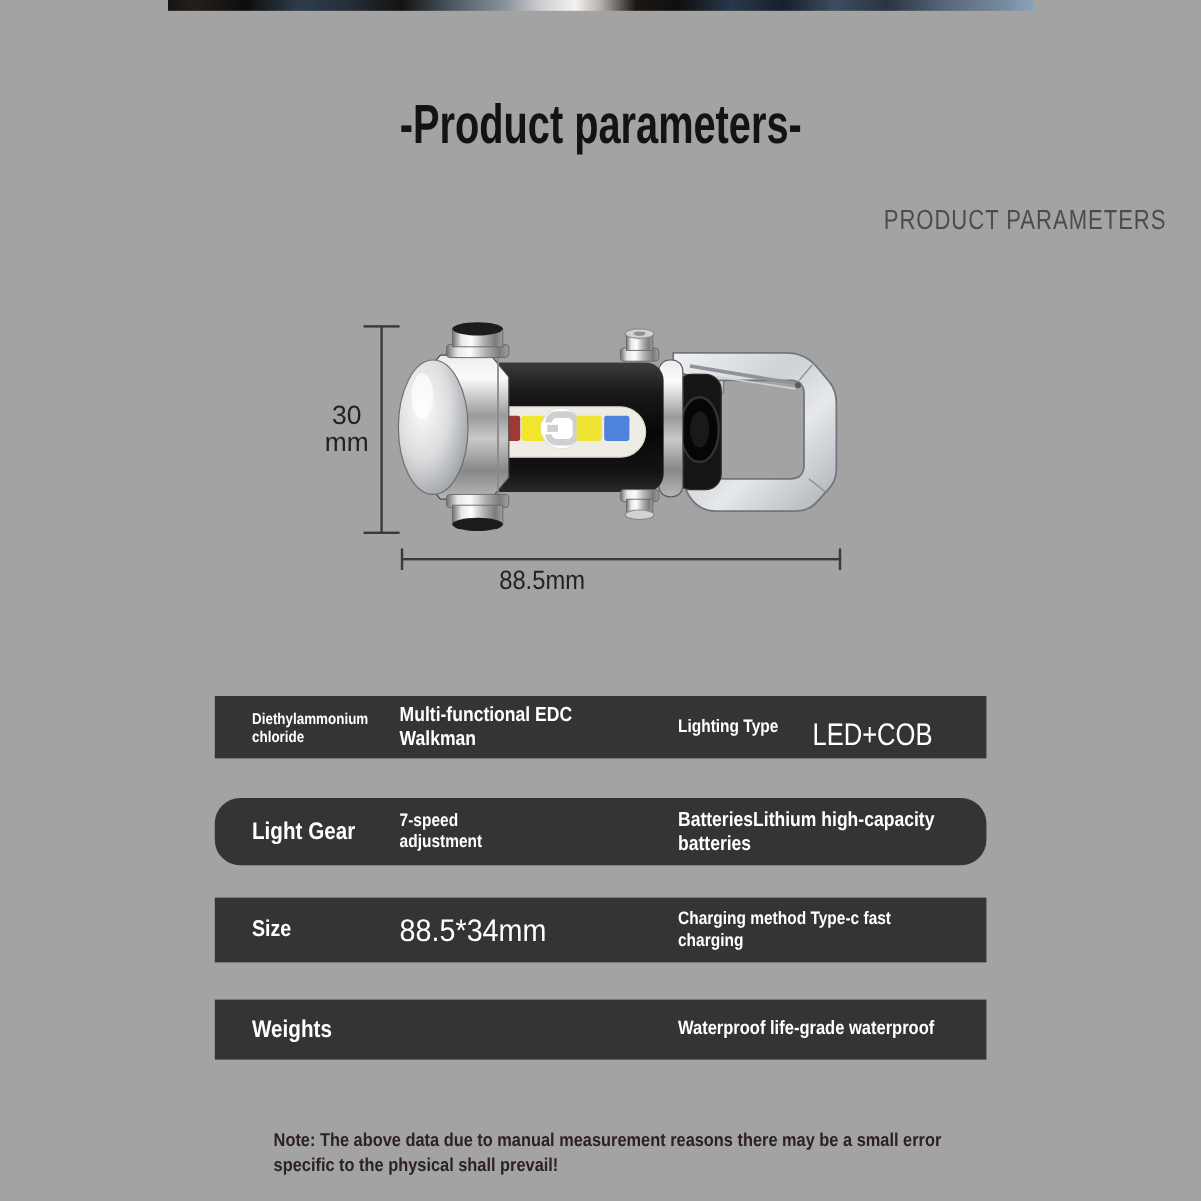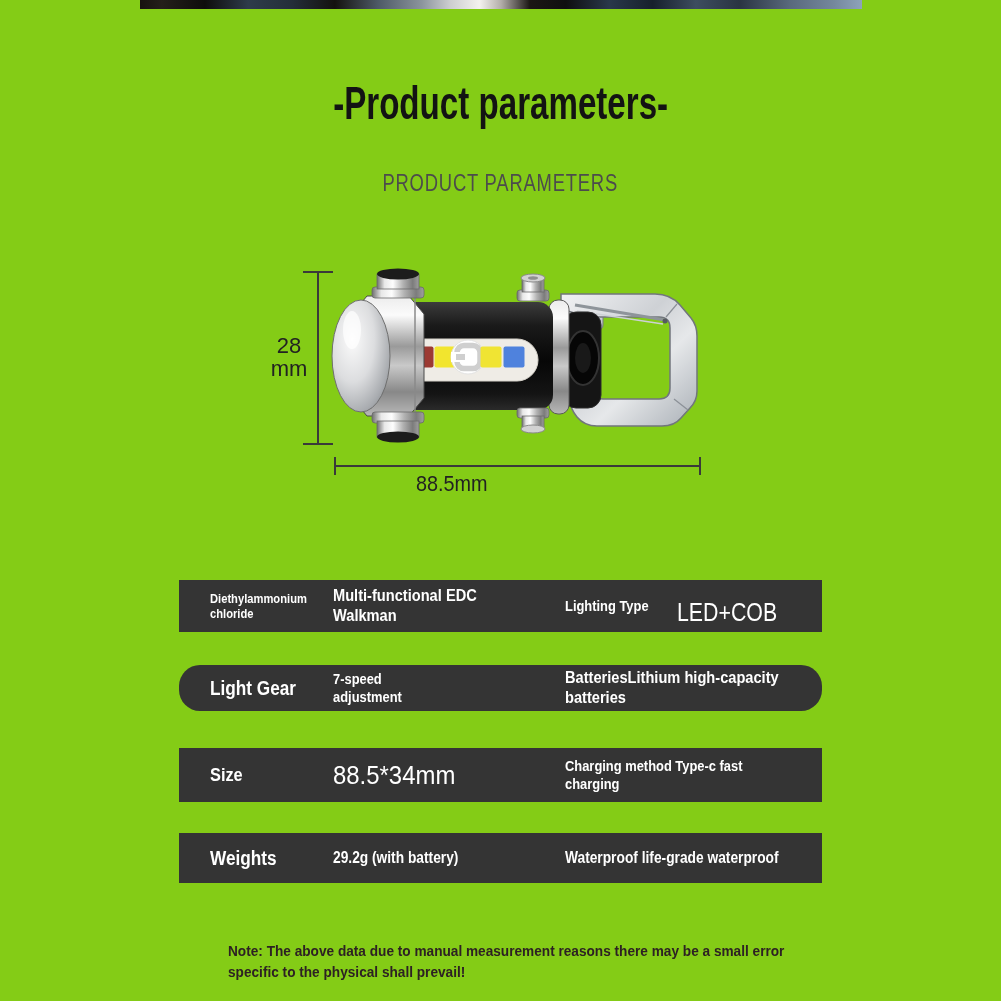--- a/index.html
+++ b/index.html
@@ -1,31 +1,31 @@
 <!DOCTYPE html>
 <html><head>
 <meta charset="utf-8">
 <style>
   html,body{margin:0;padding:0;background:#ffffff;}
-  #page{position:relative;width:1001px;height:1001px;background:#84cc16;overflow:hidden;
+  #page{position:relative;width:1001px;height:1001px;background:#a3a3a3;overflow:hidden;
         font-family:"Liberation Sans", sans-serif;}
 
   
   .photo-strip{position:absolute;left:140px;top:0;width:722px;height:9px;
     background:linear-gradient(90deg,
       #17130f 0%, #241f1a 3%, #0e0d0c 9%, #2e3c4a 15%, #242e39 21%, #14120f 27%,
       #4e5a66 33%, #8b949c 39%, #cdced0 43%, #f4f2ef 47%, #b3aeaa 50%, #1b1714 54%,
       #0f0f10 59%, #29384a 65%, #17202c 71%, #3d4d5f 77%, #2a3442 83%, #59697c 90%,
       #74879c 96%, #8ea3ba 100%);}
 
   .title{position:absolute;left:0;top:76px;width:1001px;text-align:center;
     font-size:46px;font-weight:800;color:#131313;white-space:nowrap;}
   .title .sqz{display:inline-block;transform:scaleX(.72);transform-origin:center;}
 
-  .subtitle{position:absolute;left:0;top:170px;width:1001px;text-align:center;
+  .subtitle{position:absolute;left:0;top:170px;width:1001px;text-align:right;
     font-size:23px;color:#4c4c4c;white-space:nowrap;}
   .subtitle .sqz{display:inline-block;transform:scaleX(.8);transform-origin:center;letter-spacing:1px;}
 
   
   .dim{position:absolute;background:#3a3a3a;}
   .dim-v-line{left:317px;top:272px;width:2px;height:172px;}
   .dim-v-cap-t{left:303px;top:271px;width:30px;height:2px;}
   .dim-v-cap-b{left:303px;top:443px;width:30px;height:2px;}
   .dim-h-line{left:335px;top:465px;width:366px;height:2px;}
   .dim-h-cap-l{left:334px;top:457px;width:2px;height:18px;}
@@ -34,21 +34,21 @@
     font-size:22px;line-height:23px;color:#222;white-space:pre-line;}
   .dim-label-h{position:absolute;left:412px;top:471px;width:200px;
     font-size:22px;color:#222;}
   .dim-label-h .sqz{display:inline-block;transform:scaleX(.9);transform-origin:center;}
 
   .flashlight{position:absolute;left:325px;top:260px;}
 
   
   .spec-row{position:absolute;left:179px;width:643px;background:#343434;color:#ffffff;}
   .row1{top:580px;height:52px;}
-  .row2{top:665px;height:46px;border-radius:21px;}
+  .row2{top:665px;height:56px;border-radius:21px;}
   .row3{top:748px;height:54px;}
   .row4{top:833px;height:50px;}
   .cell{position:absolute;top:0;bottom:0;display:flex;align-items:center;}
   .cell .sqz{display:inline-block;transform:scaleX(.86);transform-origin:left center;
     white-space:pre-line;}
   .c1{left:31px;}  .c2{left:154px;}  .c3{left:386px;}  .c4{left:498px;margin-top:12px;}
   .fs13b{font-size:13px;font-weight:bold;line-height:15px;}
   .fs15b{font-size:15px;font-weight:bold;line-height:18px;}
   .fs16b{font-size:16px;font-weight:bold;}
   .fs17b{font-size:17px;font-weight:bold;line-height:20px;}
@@ -71,21 +71,21 @@
   <div class="title">
     <span class="sqz">-Product parameters-</span>
   </div>
   <div class="subtitle">
     <span class="sqz">PRODUCT PARAMETERS</span>
   </div>
 
   <div class="dim dim-v-line"></div>
   <div class="dim dim-v-cap-t"></div>
   <div class="dim dim-v-cap-b"></div>
-  <div class="dim-label-v">28
+  <div class="dim-label-v">30
 mm</div>
 
   <div class="dim dim-h-line"></div>
   <div class="dim dim-h-cap-l"></div>
   <div class="dim dim-h-cap-r"></div>
   <div class="dim-label-h">
     <span class="sqz">88.5mm</span>
   </div>
 
   <svg class="flashlight" width="380" height="192" viewBox="0 0 380 192">
@@ -242,23 +242,20 @@
       </div>
     <div class="cell c3 fs15b">
         <span class="sqz">Charging method Type-c fast charging</span>
       </div>
   </div>
 
   <div class="spec-row row4">
     <div class="cell c1 fs20b">
         <span class="sqz">Weights</span>
       </div>
-    <div class="cell c2 fs16b">
-        <span class="sqz">29.2g (with battery)</span>
-      </div>
     <div class="cell c3 fs16b">
         <span class="sqz">Waterproof life-grade waterproof</span>
       </div>
   </div>
 
   <div class="footer-note">
     <span class="sqz">Note: The above data due to manual measurement reasons there may be a small error
 specific to the physical shall prevail!</span>
   </div>
 

